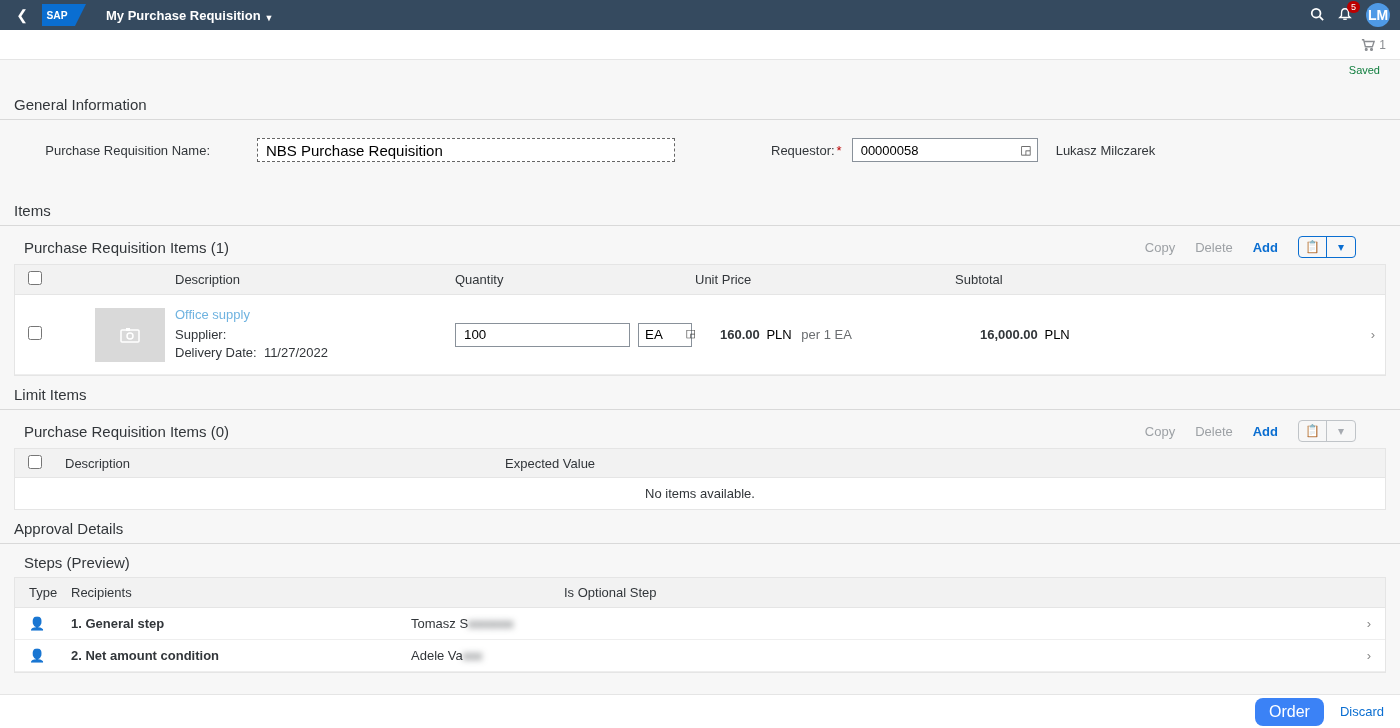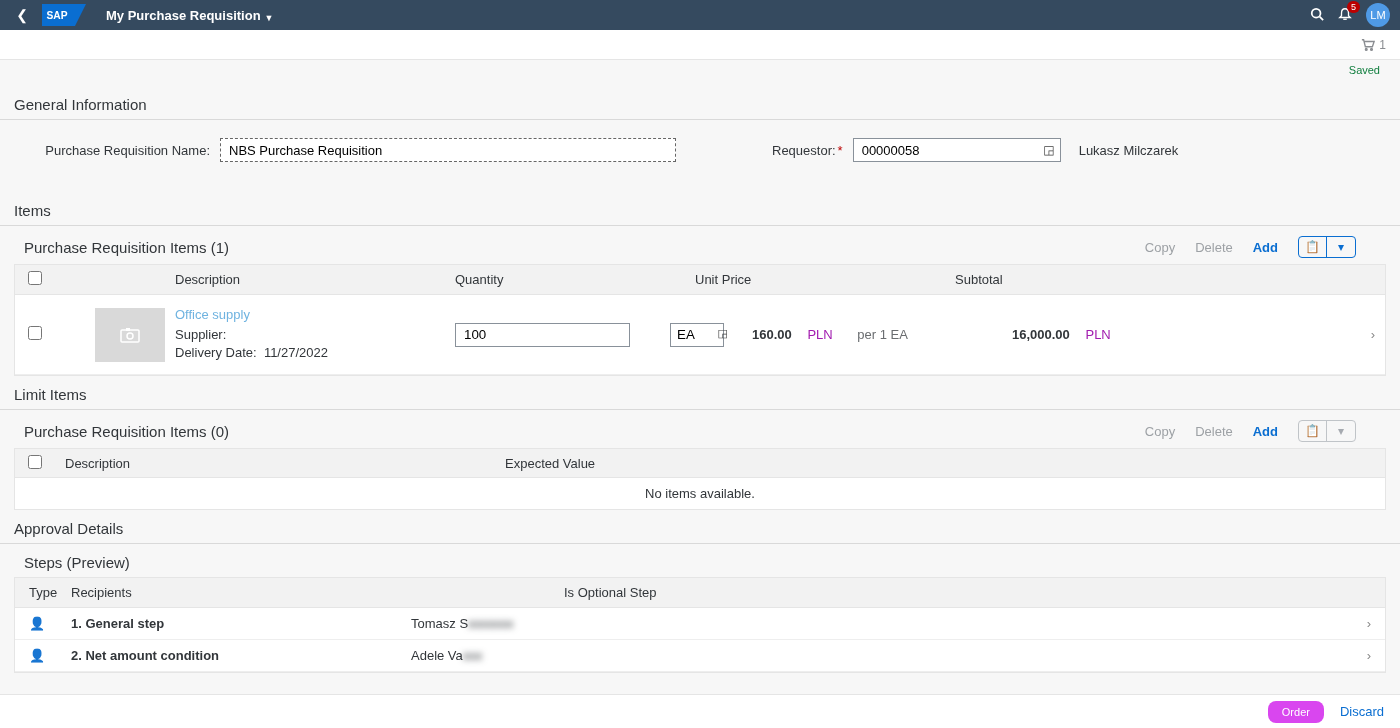--- a/index.html
+++ b/index.html
@@ -7,34 +7,34 @@
 .shellbar { background: #354a5f; height: 30px; display: flex; align-items: center; padding: 0 10px; color: #fff; }
 .shell-left { display: flex; align-items: center; }
 .back-btn { width: 24px; text-align: center; cursor: pointer; color: #fff; font-size: 14px;}
 .sap-logo { width: 48px; height: 24px; margin: 0 8px; display: flex; align-items: center; }
 .sap-logo svg { height: 22px; }
 .app-title { font-size: 13px; font-weight: 700; margin-left: 8px; display: flex; align-items: flex-end; cursor: pointer; }
 .app-title .caret { margin-left: 4px; font-size: 9px; }
 .shell-right { margin-left: auto; display: flex; align-items: center; gap: 14px; }
 .shell-icon { cursor: pointer; position: relative; font-size: 14px; color: #fff; }
 .badge { position: absolute; top: -6px; right: -8px; background: #bb0000; color: #fff; border-radius: 8px; font-size: 9px; padding: 0 4px; line-height: 12px; }
-.avatar { width: 24px; height: 24px; border-radius: 50%; background: #4f9ae6; color: #fff; display: flex; align-items: center; justify-content: center; font-size: 11px; font-weight: normal; }
+.avatar { width: 24px; height: 24px; border-radius: 50%; background: #4f9ae6; color: #fff; display: flex; align-items: center; justify-content: center; font-size: 14px; font-weight: bold; }
 .subheader { background: #fff; border-bottom: 1px solid #e5e5e5; height: 30px; display: flex; align-items: center; justify-content: flex-end; padding: 0 14px; color: #6a6d70; }
 .cart-group { display: flex; align-items: center; gap: 4px; font-size: 12px; color:#8a8d91;}
 .status-row { display: flex; justify-content: flex-end; padding: 4px 20px 10px; }
 .status-saved { color: #107e3e; font-size: 11px; }
 .section-title { font-size: 15px; color: #32363a; padding: 10px 14px 6px; border-bottom: 1px solid #d9d9d9;}
 .general-form { display: flex; padding: 18px 20px 30px; gap: 96px; }
 .form-row { display: flex; align-items: center; gap: 10px; }
 .form-row label { font-size: 13px; color: #32363a; min-width: 190px; text-align: right; }
 .form-row label.small { min-width: auto; }
-.req-input { width: 456px; height: 24px; border: 1px dashed #666; padding: 0 8px; font-size: 13px; }
+.req-input { width: 418px; height: 24px; border: 1px dashed #666; padding: 0 8px; font-size: 15px; margin-left: 37px; }
 .req-star { color: #b00; margin-left: 2px; }
 .valuehelp-wrap { position: relative; display: flex; align-items: center; }
-.valuehelp-wrap input { width: 208px; height: 24px; border: 1px solid #89919a; padding: 0 28px 0 8px; font-size: 13px; }
+.valuehelp-wrap input { width: 186px; height: 24px; border: 1px solid #89919a; padding: 0 28px 0 8px; font-size: 13px; }
 .valuehelp-wrap .vh-icon { position: absolute; right: 6px; font-size: 12px; color: #424242; cursor: pointer; }
 .requestor-name { margin-left: 8px; color: #32363a; }
 .panel-head { display: flex; align-items: center; padding: 10px 14px 6px 24px; font-size: 15px;}
 .panel-actions { margin-left: auto; display: flex; align-items: center; gap: 20px; padding-right: 30px; }
 .link-disabled { color: #9da1a5; font-size: 13px; }
 .link-add { color: #0a6ed1; font-weight: 700; font-size: 13px; cursor: pointer; }
 .icon-btn-group { display: flex; border: 1px solid #0a6ed1; border-radius: 4px; overflow: hidden; height: 22px; }
 .icon-btn-group .ib { width: 28px; display: flex; align-items: center; justify-content: center; color: #0a6ed1; font-size: 12px; cursor: pointer; }
 .icon-btn-group .ib:first-child { border-right: 1px solid #0a6ed1; }
 .icon-btn-group.disabled { border-color: #c0c4c8; }
@@ -50,46 +50,46 @@
 .c-qty { flex: 0 0 240px; }
 .c-unit { flex: 0 0 260px; }
 .c-sub { flex: 1; }
 .c-nav { width: 40px; text-align: right; color: #888; }
 .trow { background: #fff; padding: 12px 0; border-bottom: 1px solid #eee; }
 .placeholder-img { width: 70px; height: 54px; background: #d9d9d9; margin-left: 30px; display: flex; align-items: center; justify-content: center; color: #fff; font-size: 16px; }
 .desc-link { color: #6fb3e0; font-size: 13px; display: block; margin-bottom: 4px; }
 .desc-line { font-size: 13px; color: #32363a; line-height: 18px; }
 .qty-wrap { display: flex; gap: 8px; align-items: center; }
 .qty-wrap input.qv { width: 175px; height: 24px; border: 1px solid #89919a; padding: 0 8px; }
-.qty-wrap .unit-box { position: relative; width: 62px; margin-left: 32px; }
+.qty-wrap .unit-box { position: relative; width: 62px; }
 .qty-wrap .unit-box input { width: 54px; height: 24px; border: 1px solid #89919a; padding: 0 20px 0 6px; }
 .qty-wrap .unit-box .vh-icon { position: absolute; right: 4px; top: 4px; font-size: 11px; color: #424242; cursor: pointer;}
 .price-val { font-weight: 700; }
-.price-cur { color: #a21caf; margin-left: 12px; }
-.price-per { color: #6a6d70; margin-left: 21px; }
+.price-cur { color: #000000; margin-left: 3px; }
+.price-per { color: #6a6d70; margin-left: 6px; }
 .subtotal-val { font-weight: 700; }
 .limit-table .thead2 { display: flex; background: #f2f2f2; border: 1px solid #e5e5e5; margin: 0 14px; height: 30px; align-items: center;}
 .limit-table .empty { background: #fff; text-align: center; padding: 8px 0; margin: 0 14px; border: 1px solid #e5e5e5; border-top: none; color: #32363a;}
 .lc-chk { width: 40px; text-align: center;}
 .lc-desc { flex: 0 0 440px; padding-left: 10px;}
 .lc-exp { flex: 0 0 440px; padding-left: 10px;}
 .lc-over { flex: 1; padding-left: 10px;}
 .steps-table { margin: 0 14px; background: #fff; border: 1px solid #e5e5e5; }
 .steps-table .sthead { display: flex; background: #f2f2f2; height: 30px; align-items: center; border-bottom: 1px solid #e5e5e5;}
 .sc-type { width: 56px; text-align: left; padding-left: 14px;}
 .sc-name { flex: 0 0 340px; }
 .sc-rec { flex: 0 0 460px; }
 .sc-opt { flex: 1; margin-left: 33px; }
 .sc-nav { width: 40px; text-align: right; padding-right: 14px; color: #888;}
 .steps-table .srow { display: flex; align-items: center; height: 32px; border-bottom: 1px solid #eee;}
 .srow .sc-type { color: #444; }
 .srow .sc-name { font-weight: 700; }
 .blur { filter: blur(3px);}
 .footer { position: fixed; bottom: 0; left: 0; right: 0; background: #fff; border-top: 1px solid #e5e5e5; height: 34px; display: flex; align-items: center; justify-content: flex-end; padding: 0 16px; gap: 16px;}
-.btn-primary { background: #d946ef; color: #fff; border: none; padding: 5px 14px; border-radius: 8px; font-size: 11px; cursor: pointer;}
+.btn-primary { background: #3b82f6; color: #fff; border: none; padding: 5px 14px; border-radius: 8px; font-size: 16px; cursor: pointer;}
 .btn-link { color: #0a6ed1; font-size: 13px; cursor: pointer;}
 .spacer-bottom { height: 50px; }
 input[type=checkbox] { width: 14px; height: 14px; }
 </style>
 </head>
 <body>
 
 <div class="shellbar">
   <div class="shell-left">
     <div class="back-btn">❮</div>

